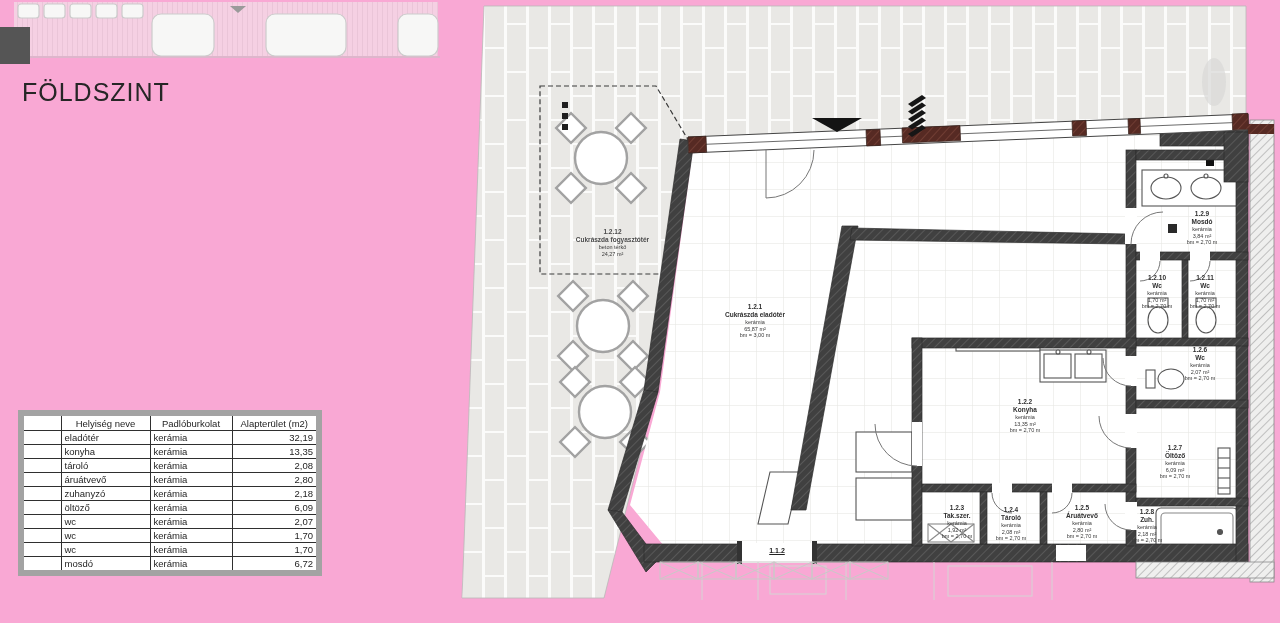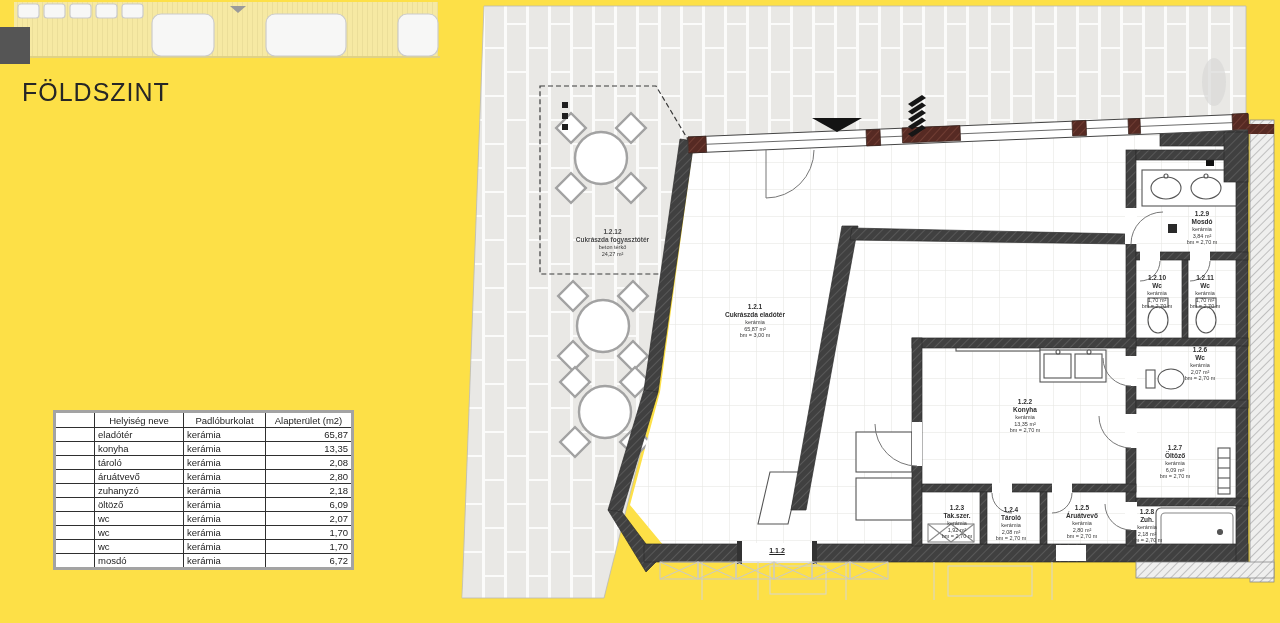--- a/index.html
+++ b/index.html
@@ -1,34 +1,34 @@
 <!DOCTYPE html>
 <html><head>
 <meta charset="utf-8">
 <style>
   html,body{margin:0;padding:0;background:#fff;}
-  .stage{position:relative;width:1280px;height:623px;background:#fde047;overflow:hidden;
+  .stage{position:relative;width:1280px;height:623px;background:#f9a8d4;overflow:hidden;
          font-family:"Liberation Sans",sans-serif;}
   .title{position:absolute;left:22px;top:78px;font-size:25px;font-weight:500;
          letter-spacing:1px;color:#262626;margin:0;}
   svg{position:absolute;left:0;top:0;}
   
   .room-label{position:absolute;text-align:center;color:#2e2e2e;line-height:1.22;}
   .room-label .rid{font-weight:bold;font-size:6.5px;}
   .room-label .rname{font-weight:bold;font-size:6.5px;}
   .room-label .rsub{font-size:5.5px;color:#3a3a3a;}
   .room-label.outdoor{color:#4a4a4a;}
   .unit-label{position:absolute;font-size:7px;font-weight:bold;color:#222;
               text-decoration:underline;text-align:center;}
   
   .area-table{position:absolute;left:18px;top:410px;border-collapse:collapse;
               font-size:9.5px;color:#1d1d1d;background:#fff;}
   .area-table th,.area-table td{border:1px solid #2f2f2f;padding:0 3px;height:13px;
               font-weight:normal;white-space:nowrap;}
-  .area-table{border:3px solid #a3a3a3;margin-left:35px;}
+  .area-table{border:6px solid #a3a3a3;}
   .area-table thead th{text-align:center;height:14px;}
   .area-table td.num{text-align:right;}
   .area-table tr.group td{text-align:left;height:11px;}
   .c0{width:40px;} .c1{width:89px;} .c2{width:82px;} .c3{width:87px;}
 </style>
 </head>
 <body>
 
 <div class="stage">
 
@@ -374,21 +374,21 @@
       <th>Helyiség neve</th>
       <th>Padlóburkolat</th>
       <th>Alapterület (m2)</th>
     </tr>
   </thead>
   <tbody>
     <tr>
           <td></td>
           <td>eladótér</td>
           <td>kerámia</td>
-          <td class="num">65,87</td>
+          <td class="num">32,19</td>
         </tr>
     <tr>
           <td></td>
           <td>konyha</td>
           <td>kerámia</td>
           <td class="num">13,35</td>
         </tr>
     <tr>
           <td></td>
           <td>tároló</td>

